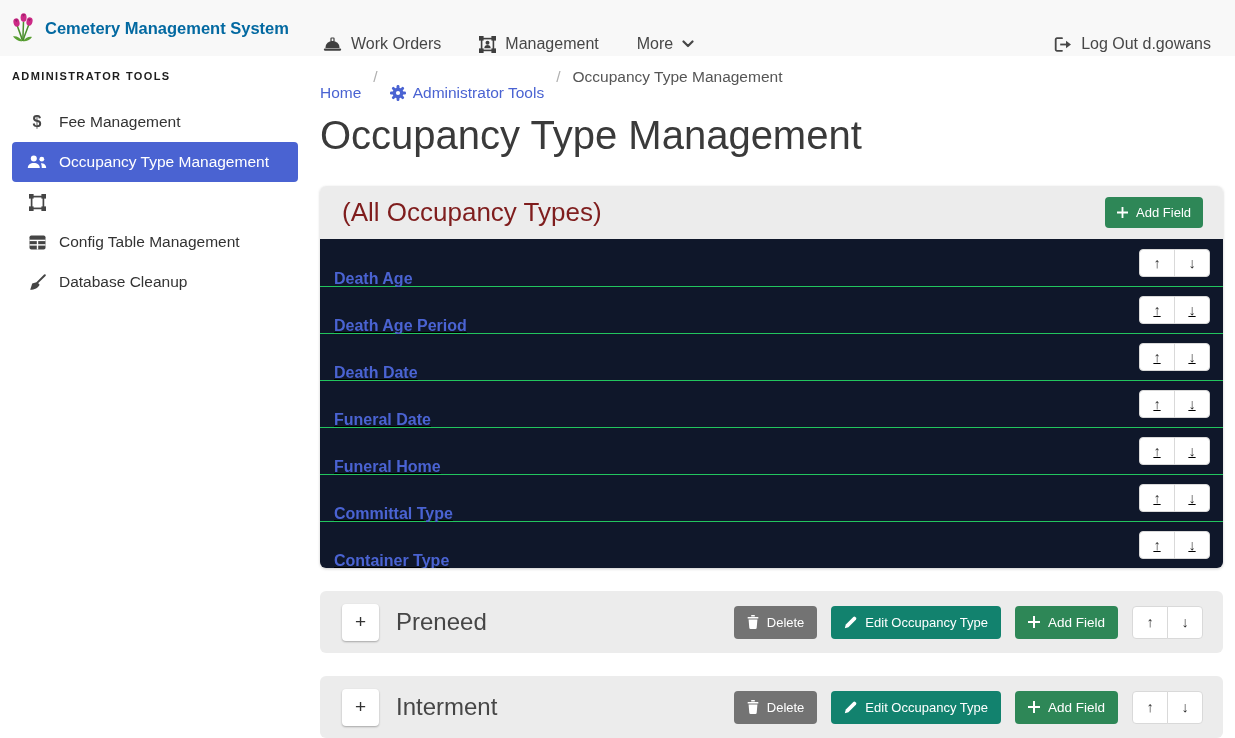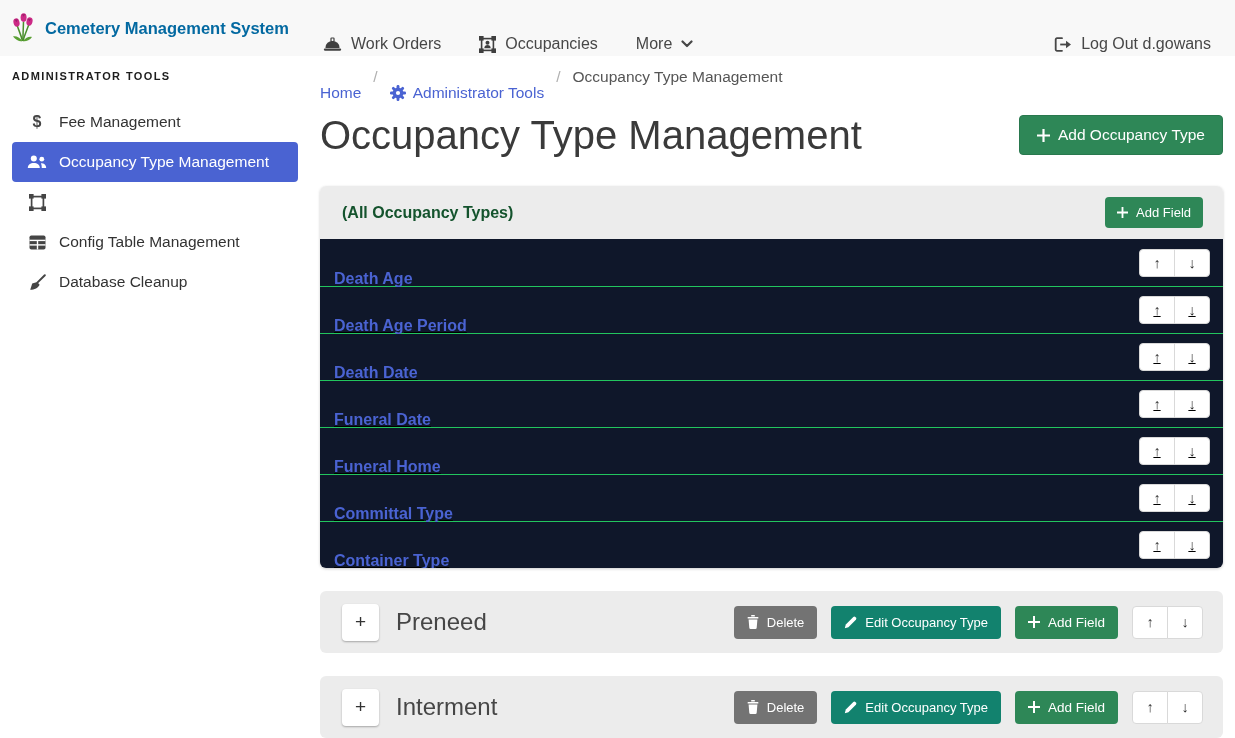--- a/index.html
+++ b/index.html
@@ -49,21 +49,21 @@
   .btn-add-field-sm { height:31px; padding:0 12px; background:#2e8757; font-size:13px; }
   .btn-delete { height:33px; padding:0 13px; background:#737373; font-size:13px; gap:8px; }
   .btn-edit { height:33px; padding:16px 13px; background:#12826e; font-size:13px; gap:8px; }
   .btn-add-field { height:33px; padding:0 13px; background:#2e8757; font-size:13.5px; }
 
   
   .card { margin-top:20px; border-radius:6px; box-shadow:0 1px 3px rgba(0,0,0,.2);
     background:#fff; overflow:hidden; }
   .card-header { height:53px; background:#ececec; display:flex; align-items:center;
     justify-content:space-between; padding:0 20px 0 22px; }
-  .card-title { font-size:16px; font-weight:700; color:#14532d; }
+  .card-title { font-size:26px; font-weight:400; color:#7f1d1d; }
   .field-row { height:47px; display:flex; align-items:center; justify-content:space-between;
     padding:0 13px 0 14px; background:#0f172a; }
   .field-row + .field-row { border-top:1px solid #22c55e;text-decoration:underline; }
   .field-label { color:#4a63d2; font-weight:700; font-size:16px; }
 
   .arrows { display:flex; }
   .abtn { width:36px; height:28px; background:#fff; border:1px solid #d9d9d9;
     display:flex; align-items:center; justify-content:center; font-size:14.5px;
     color:#2b2b2b; padding:0; }
   .abtn.up { border-radius:4px 0 0 4px; }
@@ -125,21 +125,21 @@
           <g fill="#3f3f3f">
             <rect x="0" y="0" width="4.6" height="4.6"></rect>
               <rect x="12.4" y="0" width="4.6" height="4.6"></rect>
             <rect x="0" y="12.4" width="4.6" height="4.6"></rect>
               <rect x="12.4" y="12.4" width="4.6" height="4.6"></rect>
             <circle cx="8.5" cy="6.8" r="2"></circle>
             <path d="M5.3 12.3 c0-2.2 1.4-3.3 3.2-3.3 s3.2 1.1 3.2 3.3z"></path>
           </g>
         </svg>
       </span>
-      <span>Occupancies</span>
+      <span>Management</span>
     </a>
     <a class="nav-item">
       <span>More</span>
       <span class="nicon">
         <svg width="12" height="8" viewBox="0 0 12 8" fill="none" stroke="#474747" stroke-width="2.2" stroke-linecap="round" stroke-linejoin="round">
           <path d="M1.5 1.5 L6 6 L10.5 1.5"></path>
         </svg>
       </span>
     </a>
   </nav>
@@ -240,28 +240,20 @@
         </svg>
       </span>
       <span>Administrator Tools</span>
     </a>
     <span class="crumb-sep">/</span>
     <span class="crumb-current">Occupancy Type Management</span>
   </div>
 
   <div class="title-row">
     <h1 class="page-title">Occupancy Type Management</h1>
-    <button class="btn btn-add-type">
-      <span class="nicon">
-        <svg width="13" height="13" viewBox="0 0 12 12" fill="#fff">
-            <path d="M5 0h2v5h5v2H7v5H5V7H0V5h5z"></path>
-          </svg>
-      </span>
-      <span>Add Occupancy Type</span>
-    </button>
   </div>
 
   <section class="card">
     <div class="card-header">
       <span class="card-title">(All Occupancy Types)</span>
       <button class="btn btn-add-field-sm">
         <span class="nicon">
           <svg width="11" height="11" viewBox="0 0 12 12" fill="#fff">
               <path d="M5 0h2v5h5v2H7v5H5V7H0V5h5z"></path>
             </svg>

